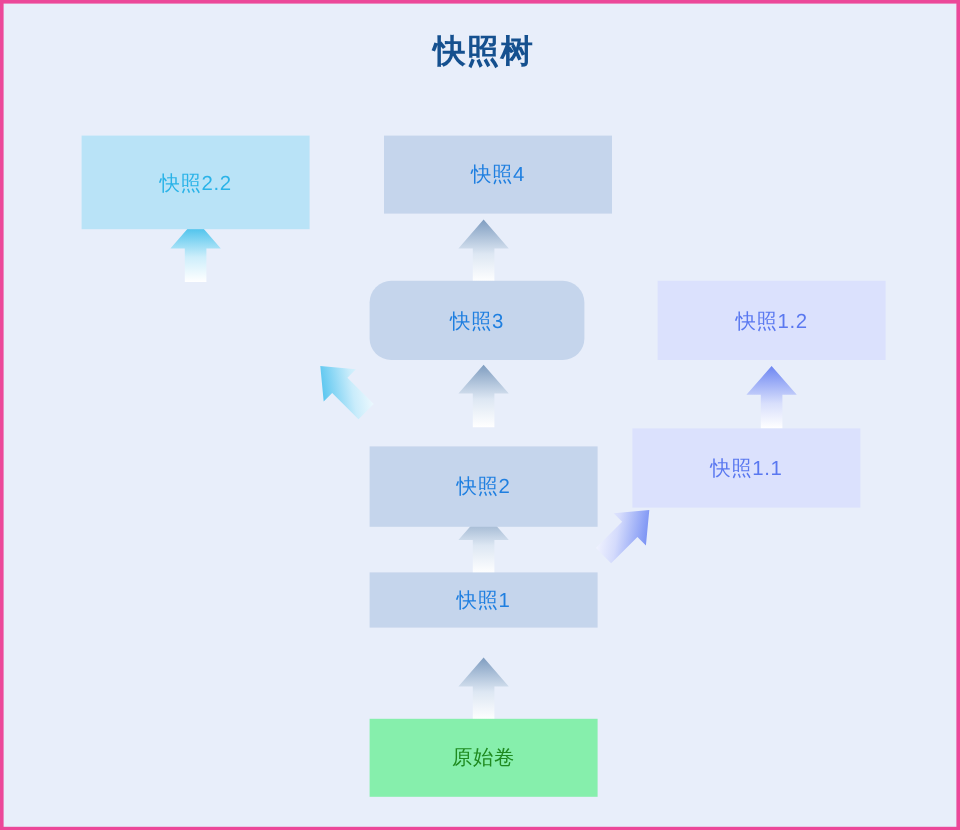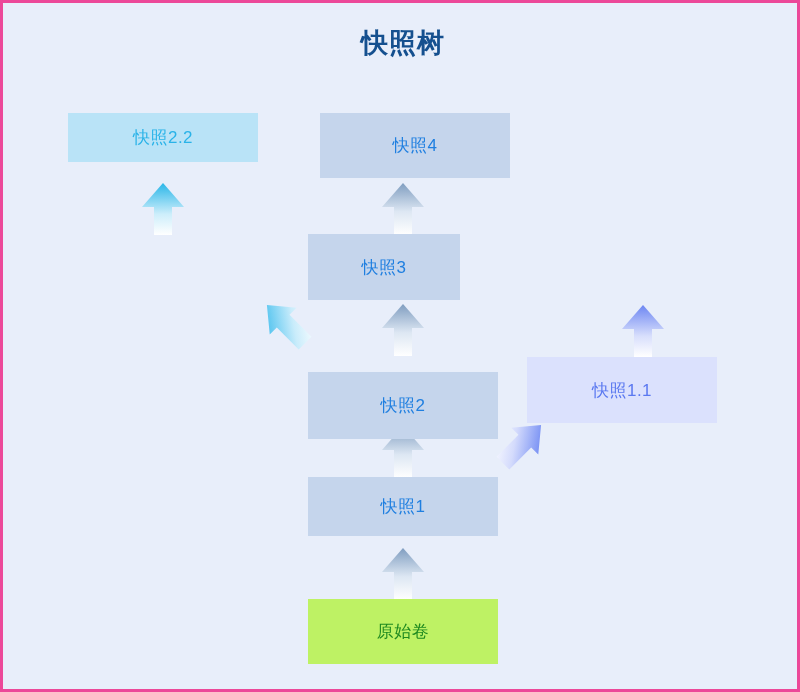--- a/index.html
+++ b/index.html
@@ -50,21 +50,21 @@
     background: #b9e3f7;
     color: #2ab3e8;
   }
   
   .node.branch-violet {
     background: #dbe1fd;
     color: #5a78f0;
   }
   
   .node.origin {
-    background: #bef264;
+    background: #86efac;
     color: #1f8a20;
   }
 
   .arrow {
     position: absolute;
   }
   .arrow svg {
     display: block;
     overflow: visible;
   }
@@ -177,43 +177,46 @@
           <stop offset="38%" stop-color="#d4dbfc"></stop>
           <stop offset="100%" stop-color="#4d6ef0"></stop>
         </linearGradient>
       </defs>
       <g transform="rotate(45 31 31)">
         <path d="M31 4 L50 27 L40 27 L40 58 L22 58 L22 27 L12 27 Z" fill="url(#gDiagRight)"></path>
       </g>
     </svg>
   </div>
 
-  <div class="node branch-cyan" style="left:65px; top:110px; width:190px; height:49px;">
+  <div class="node branch-cyan" style="left:65px; top:110px; width:190px; height:78px;">
     <span>快照2.2</span>
   </div>
 
 
   <div class="node trunk" style="left:305px; top:110px; width:190px; height:65px;margin-left:12px;">
     <span>快照4</span>
   </div>
 
-  <div class="node trunk" style="left:305px; top:231px; width:152px; height:66px;">
+  <div class="node trunk" style="left:305px; top:231px; width:179px; height:66px;border-radius:18px;">
     <span>快照3</span>
   </div>
 
   <div class="node trunk" style="left:305px; top:352px; width:190px; height:67px;margin-top:17px;">
     <span>快照2</span>
   </div>
 
-  <div class="node trunk" style="left:305px; top:474px; width:190px; height:59px;">
+  <div class="node trunk" style="left:305px; top:474px; width:190px; height:46px;">
     <span>快照1</span>
   </div>
 
   <div class="node origin" style="left:305px; top:596px; width:190px; height:65px;">
     <span>原始卷</span>
   </div>
 
+  <div class="node branch-violet" style="left:545px; top:231px; width:190px; height:66px;">
+    <span>快照1.2</span>
+  </div>
 
   <div class="node branch-violet" style="left:524px; top:354px; width:190px; height:66px;">
     <span>快照1.1</span>
   </div>
 
 </div>
 
 </body></html>

